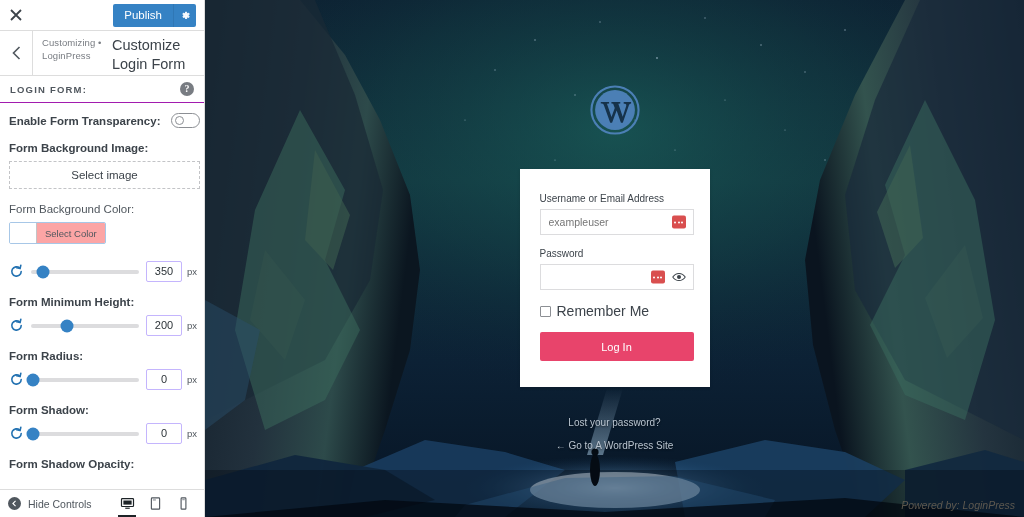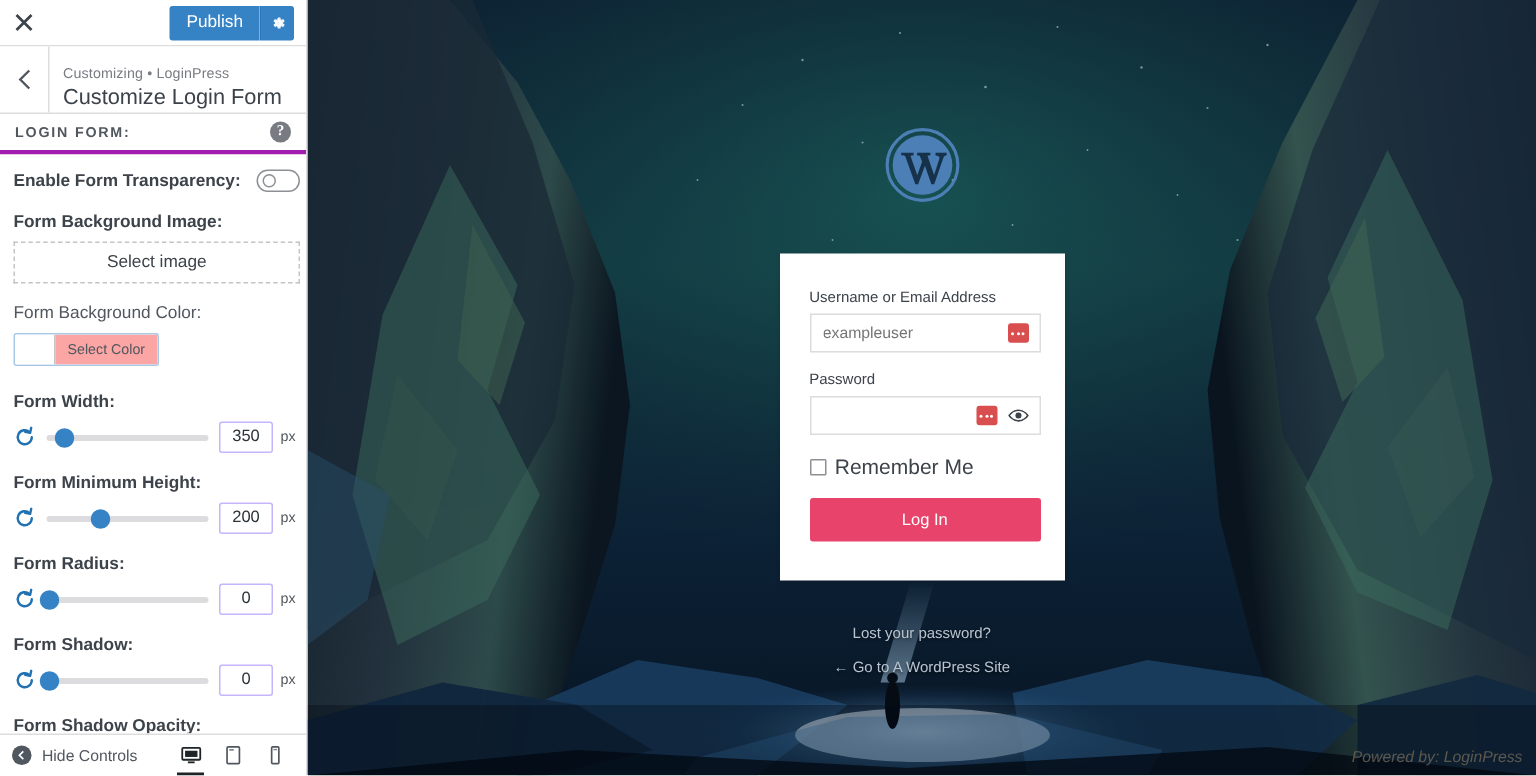--- a/index.html
+++ b/index.html
@@ -40,28 +40,28 @@
   }
   .sb-header {
     height: 45px; flex: 0 0 45px; display: flex; align-items: stretch;
     border-bottom: 1px solid #ddd; background: #fff;
   }
   .back-btn {
     width: 33px; flex: 0 0 33px; border-right: 1px solid #ddd;
     display: flex; align-items: center; justify-content: center;
     color: #50575e; font-size: 15px; cursor: pointer;
   }
-  .sb-titles { padding: 5px 0 0 9px; display: flex; flex-direction: column; justify-content: flex-end; }
+  .sb-titles { padding: 5px 0 0 9px; display: flex; flex-direction: row; justify-content: center; }
   .breadcrumb { font-size: 9.5px; color: #787c82; letter-spacing: .1px; line-height: 13px; }
   .panel-title { font-size: 14.5px; color: #3c434a; font-weight: 400; line-height: 19px; }
 
   .section-head {
     height: 27px; flex: 0 0 27px; display: flex; align-items: center;
     justify-content: space-between; padding: 0 10px;
-    background: #fff; border-bottom: 3px solid #a21caf;
+    background: #fff; border-bottom: 1px solid #a21caf;
   }
   .section-head-label {
     font-size: 9.5px; font-weight: bold; letter-spacing: 1.2px; color: #50575e;
   }
   .help-icon {
     width: 14px; height: 14px; border-radius: 50%; background: #787c82;
     color: #fff; font-size: 10px; font-weight: bold; line-height: 14px;
     text-align: center; cursor: pointer; font-family: "Liberation Serif", serif;
   }
 
@@ -257,21 +257,20 @@
 
       <div class="ctrl">
         <span class="ctrl-label" style="font-weight:normal;color:#50575e">Form Background Color:</span>
         <div class="color-picker">
           <div class="color-swatch"></div>
           <div class="color-btn">Select Color</div>
         </div>
       </div>
 
       <div class="ctrl">
-        <span class="ctrl-label">Form Width:</span>
         <div class="slider-row">
           <svg class="reset-icon" viewBox="0 0 16 16">
             <path d="M13 8a5 5 0 11-1.6-3.7" stroke="#2271b1" stroke-width="1.7" fill="none" stroke-linecap="round"></path>
             <path d="M12.6 1.3 L11.8 4.9 L8.3 4.1" stroke="#2271b1" stroke-width="1.7" fill="none" stroke-linecap="round" stroke-linejoin="round"></path>
           </svg>
           <div class="slider-track">
             <div class="slider-thumb" style="left:11%"></div>
           </div>
           <div class="num-box">350</div>
           <span class="unit">px</span>

